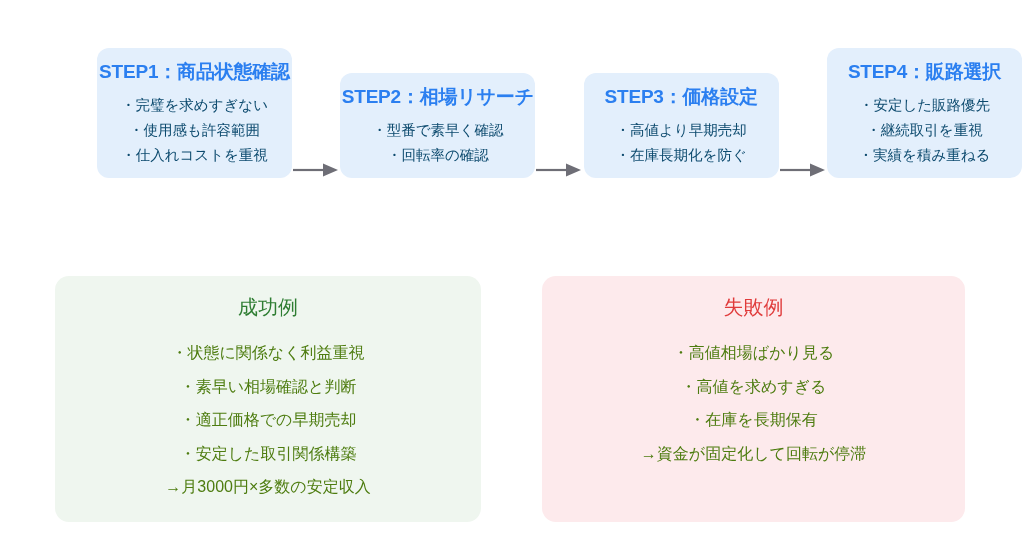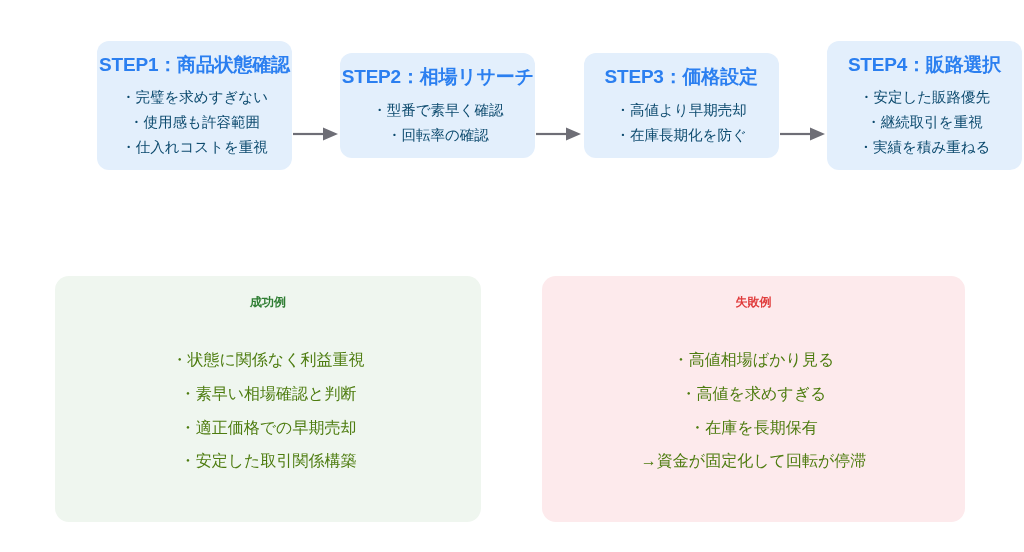--- a/index.html
+++ b/index.html
@@ -17,21 +17,21 @@
 
   
   #step-flow {
     position: absolute;
     left: 53px;
     top: 33px;
     width: 925px;
     height: 145px;
     display: flex;
     flex-direction: row;
-    align-items: center;
+    align-items: flex-end;
     padding-left: 44px;
   }
 
   .step-card {
     width: 195px;
     flex: 0 0 195px;
     background: #e3effc;
     border-radius: 12px;
     box-sizing: border-box;
     padding: 12px 6px 10px 6px;
@@ -100,24 +100,24 @@
     background: #eff6ef;
   }
 
   .panel.failure {
     left: 487px;
     width: 423px;
     background: #fdeaec;
   }
 
   .panel-title {
-    font-size: 12px;
-    font-weight: bold;
+    font-size: 20px;
+    font-weight: normal;
     line-height: 1.2;
-    margin-bottom: 34px;
+    margin-bottom: 17px;
   }
 
   .panel.success .panel-title { color: #2e7d32; }
   .panel.failure .panel-title { color: #e03b3b; }
 
   .panel-lines {
     display: flex;
     flex-direction: column;
     align-items: center;
   }
@@ -193,20 +193,21 @@
 
 <div id="panels">
 
   <div class="panel success">
     <div class="panel-title">成功例</div>
     <div class="panel-lines">
       <div class="panel-line">・状態に関係なく利益重視</div>
       <div class="panel-line">・素早い相場確認と判断</div>
       <div class="panel-line">・適正価格での早期売却</div>
       <div class="panel-line">・安定した取引関係構築</div>
+      <div class="panel-line">→月3000円×多数の安定収入</div>
     </div>
   </div>
 
   <div class="panel failure">
     <div class="panel-title">失敗例</div>
     <div class="panel-lines">
       <div class="panel-line">・高値相場ばかり見る</div>
       <div class="panel-line">・高値を求めすぎる</div>
       <div class="panel-line">・在庫を長期保有</div>
       <div class="panel-line">→資金が固定化して回転が停滞</div>

